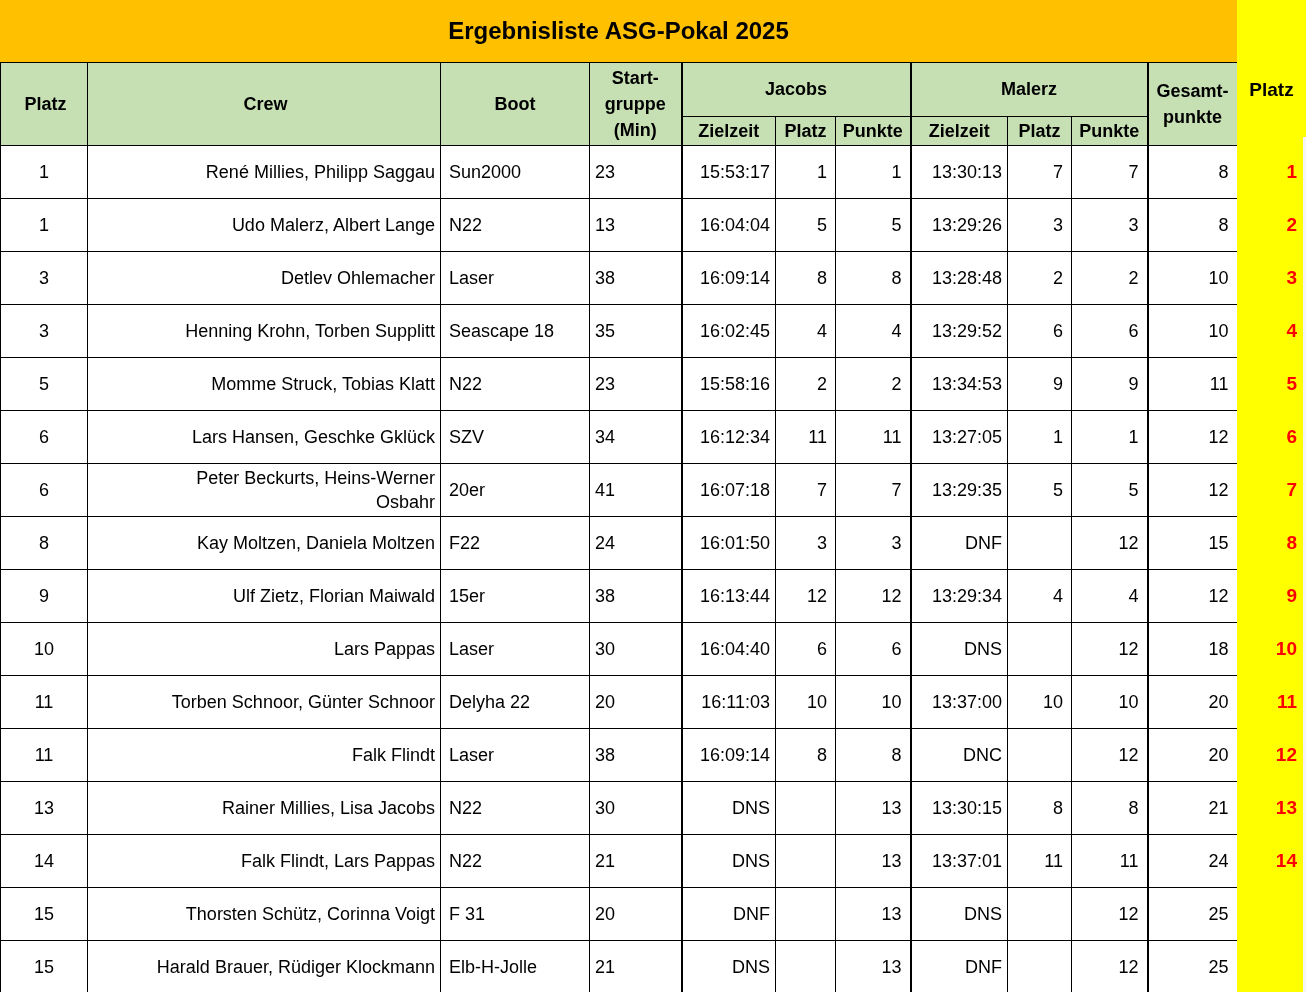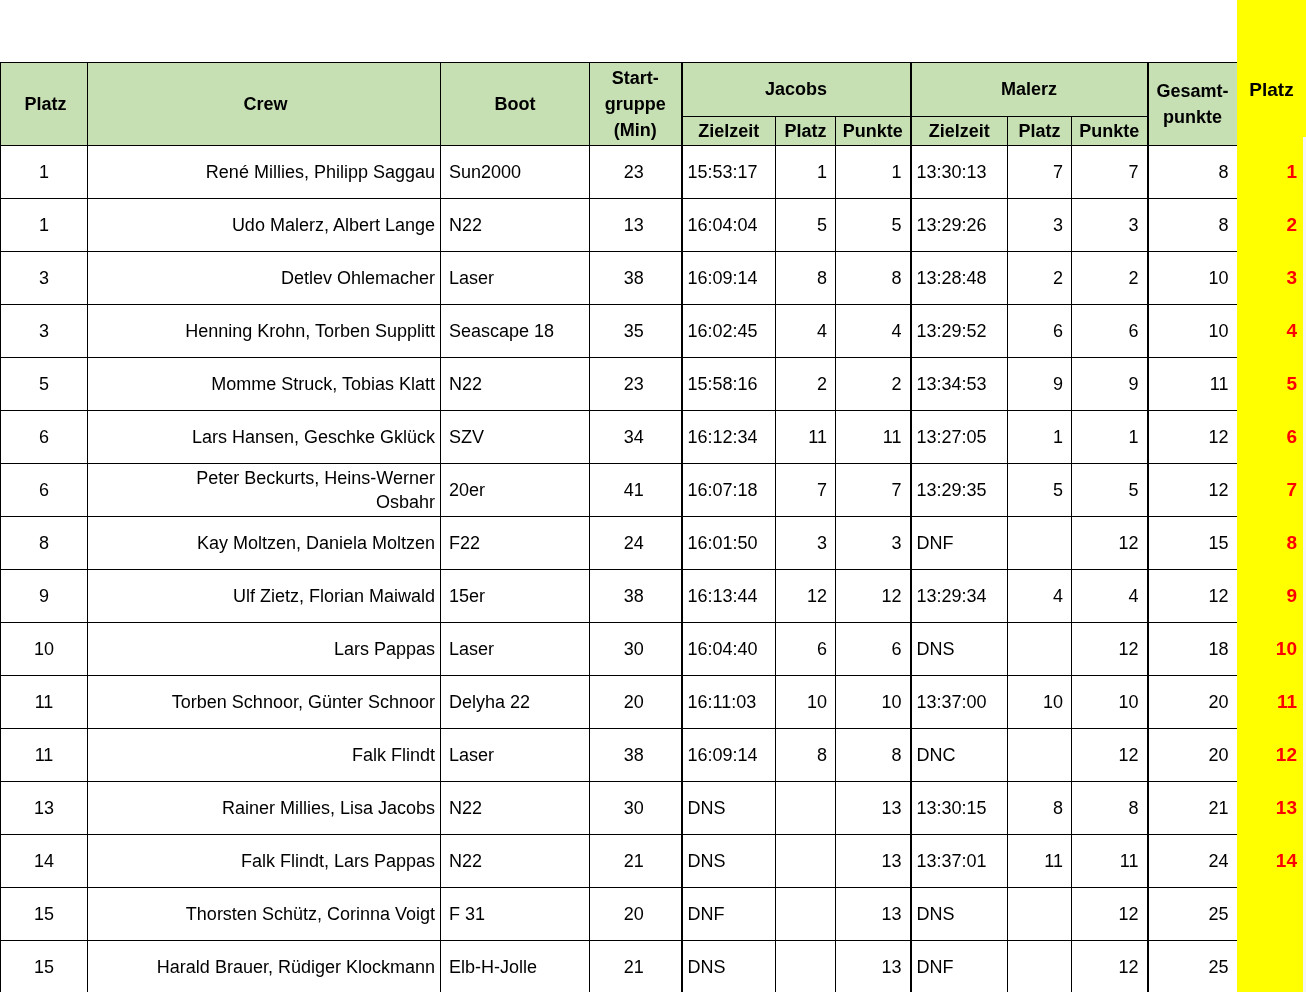--- a/index.html
+++ b/index.html
@@ -51,29 +51,30 @@
 
   .thick-l { border-left-width:2px !important; }
   .thick-r { border-right-width:2px !important; }
 
   th.h-left { text-align:left; padding-left:8px; }
   th.pre { white-space:pre-line; line-height:26px; }
 
   td.c-platz { text-align:center; }
   td.c-crew  { text-align:right; padding-left:7px; white-space:pre-line; line-height:24px; }
   td.c-boot  { text-align:left; padding-left:8px; }
-  td.c-start { text-align:center; padding-right:8px; }
-  td.c-zz    { text-align:left; }
+  td.c-start { text-align:left; padding-right:8px; }
+  td.c-zz    { text-align:right; }
   td.c-num   { text-align:right; padding-right:8px; }
 </style>
 </head>
 <body>
 
 <div class="sheet">
 
+  <div class="title-bar">Ergebnisliste ASG-Pokal 2025</div>
 
   <table class="results">
     <colgroup>
       <col style="width:87px">
         <col style="width:353px">
         <col style="width:149px">
         <col style="width:92px">
       <col style="width:94px">
         <col style="width:60px">
         <col style="width:75px">

